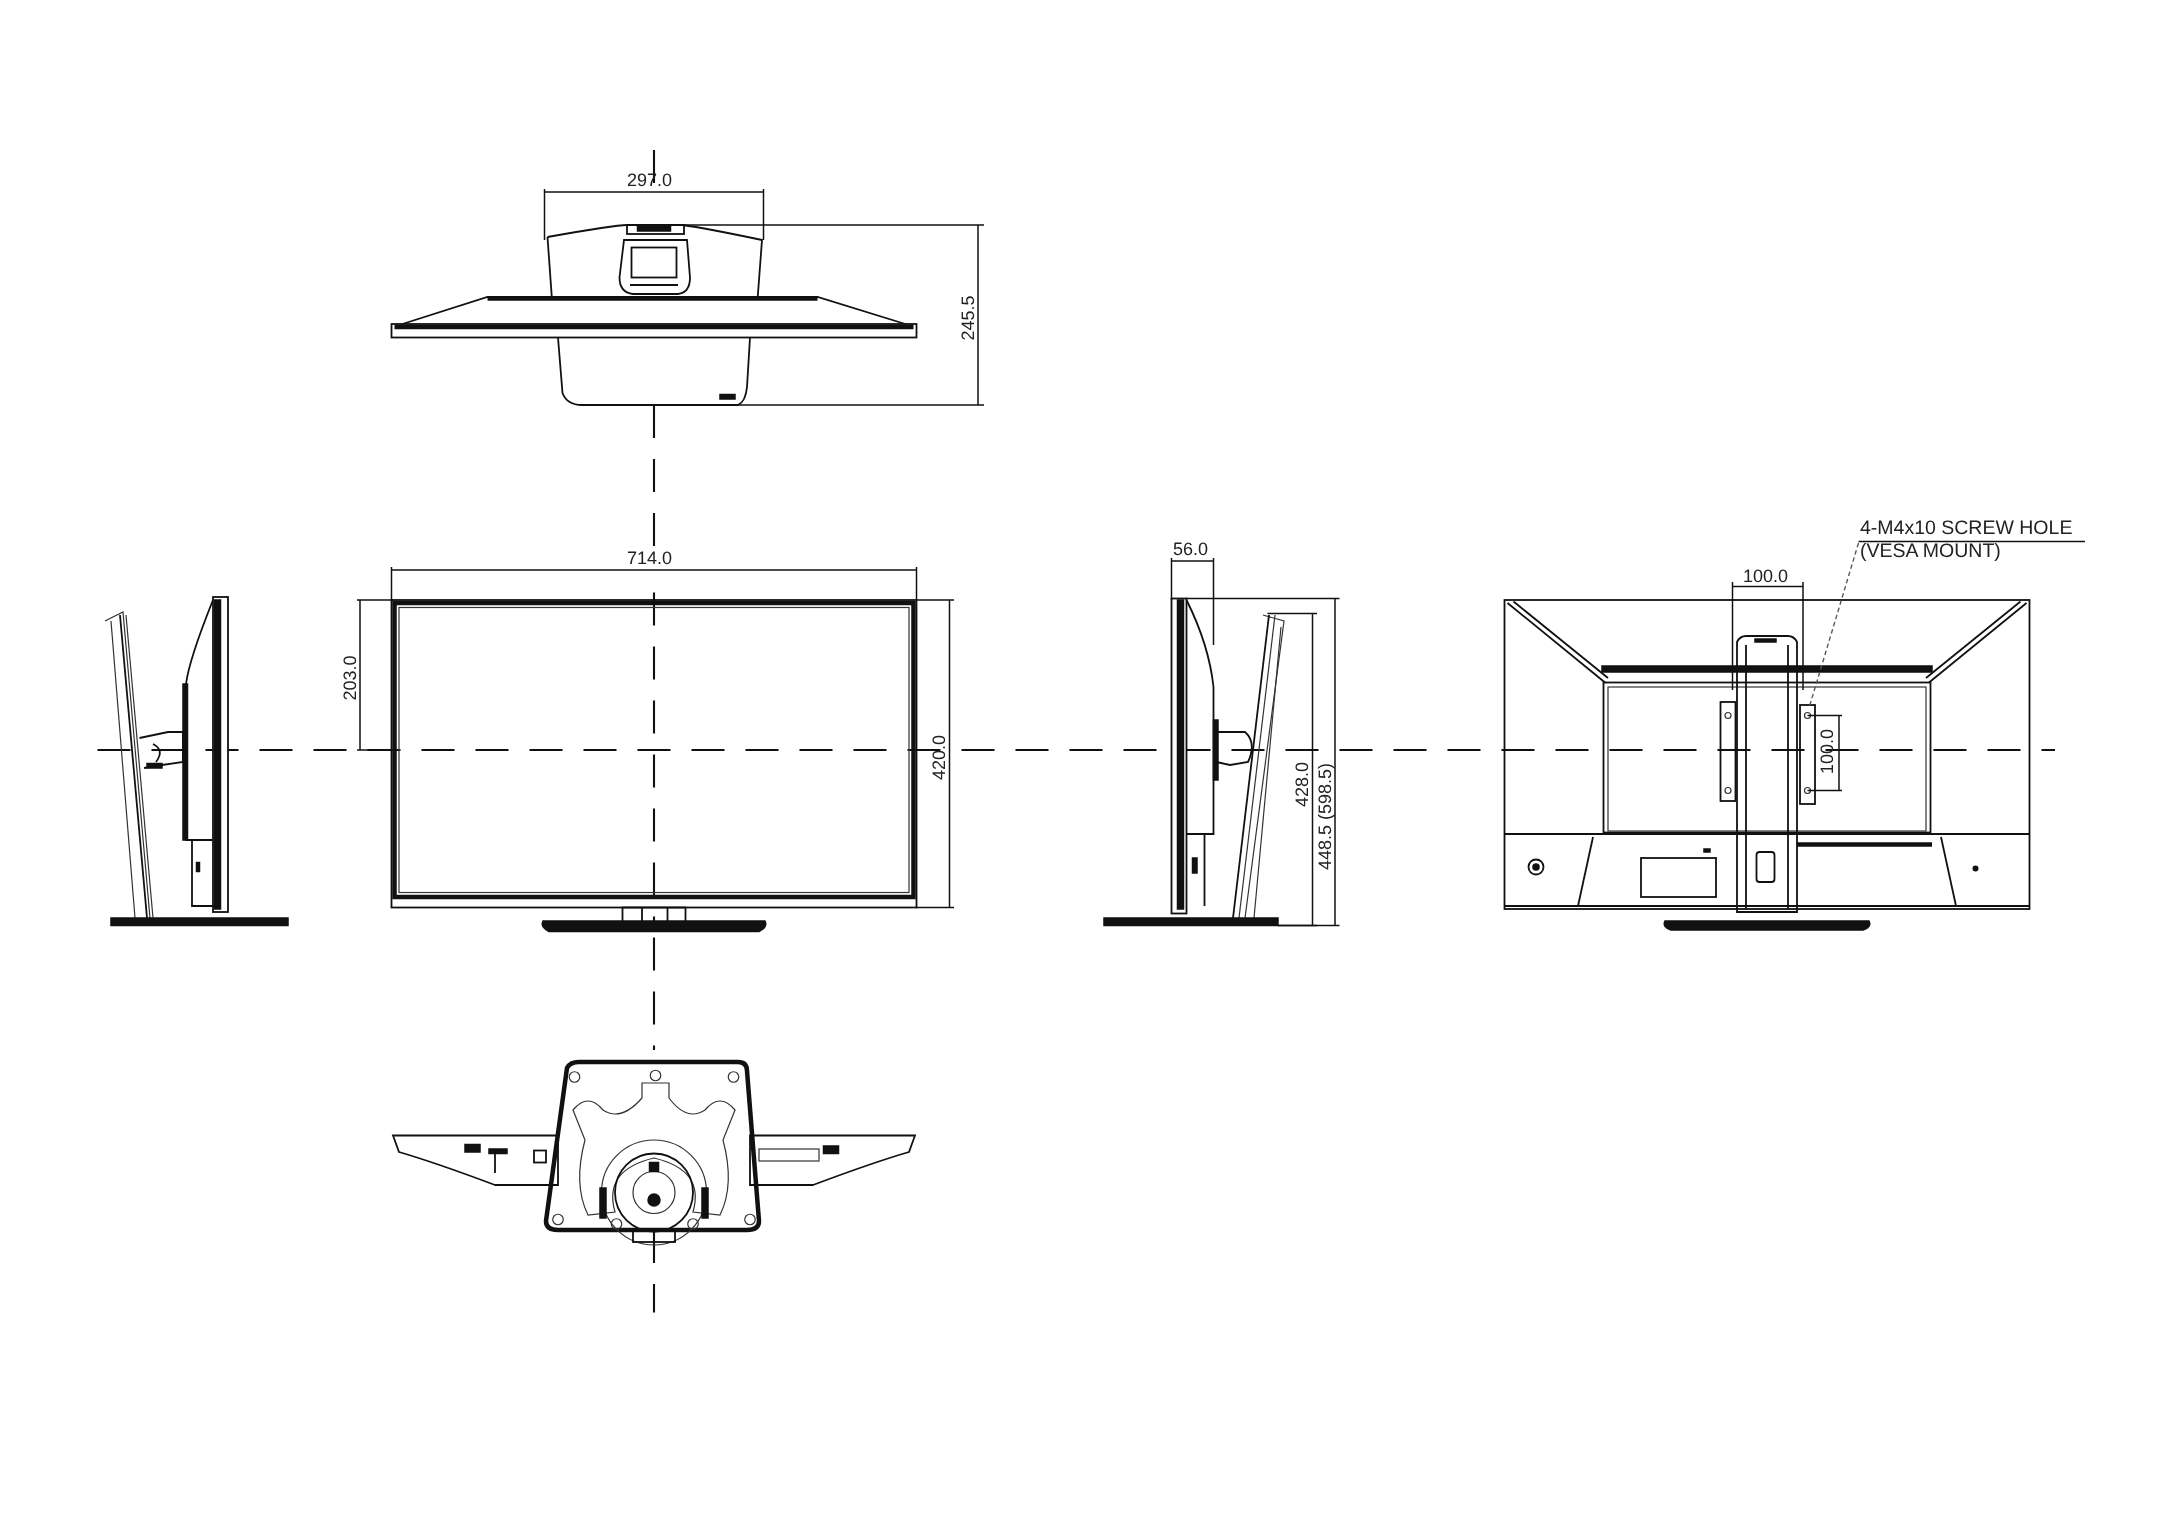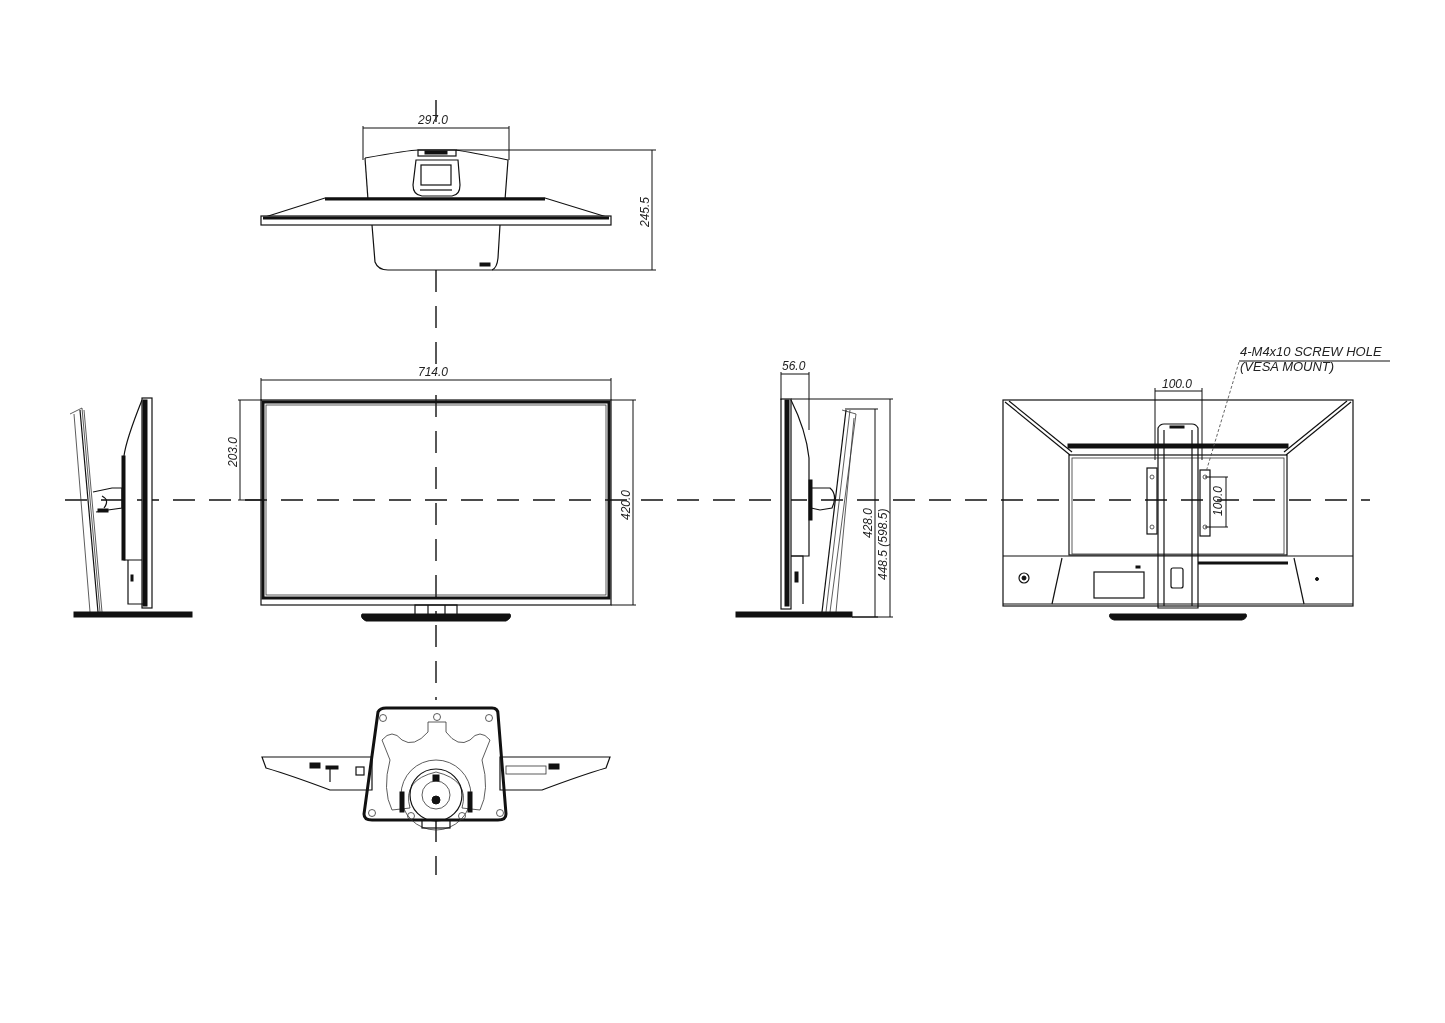--- a/index.html
+++ b/index.html
@@ -1,17 +1,17 @@
 <!DOCTYPE html>
 <html><head>
 <meta charset="utf-8">
 <style>
   html, body { margin: 0; padding: 0; background: #ffffff; }
   body { width: 1445px; height: 1023px; position: relative; overflow: hidden; font-family: "Liberation Sans", sans-serif; }
-  #drawing { position: absolute; left: 0; top: 0; width: 1445px; height: 1023px; font-style: italic; }
+  #drawing { position: absolute; left: 0; top: 0; width: 1445px; height: 1023px; }
   svg text { font-family: "Liberation Sans", sans-serif; font-size: 12px; fill: #222; }
   .ln { stroke: #111; fill: none; stroke-width: 1.2; }
   .thk { stroke: #111; fill: none; stroke-width: 3; }
   .thin { stroke: #333; fill: none; stroke-width: 0.8; }
   .dim { stroke: #111; fill: none; stroke-width: 1; }
   .center { stroke: #111; fill: none; stroke-width: 1.4; stroke-dasharray: 22 14; }
   .leader { stroke: #555; fill: none; stroke-width: 0.9; stroke-dasharray: 3 2; }
   .fillblk { fill: #111; stroke: #111; }
   .fillwht { fill: #fff; stroke: #111; stroke-width: 1.2; }
 </style>

